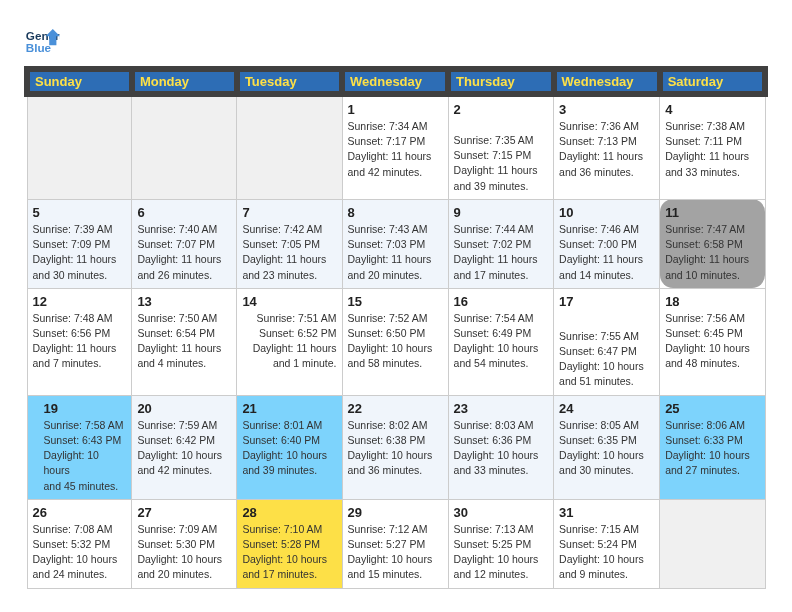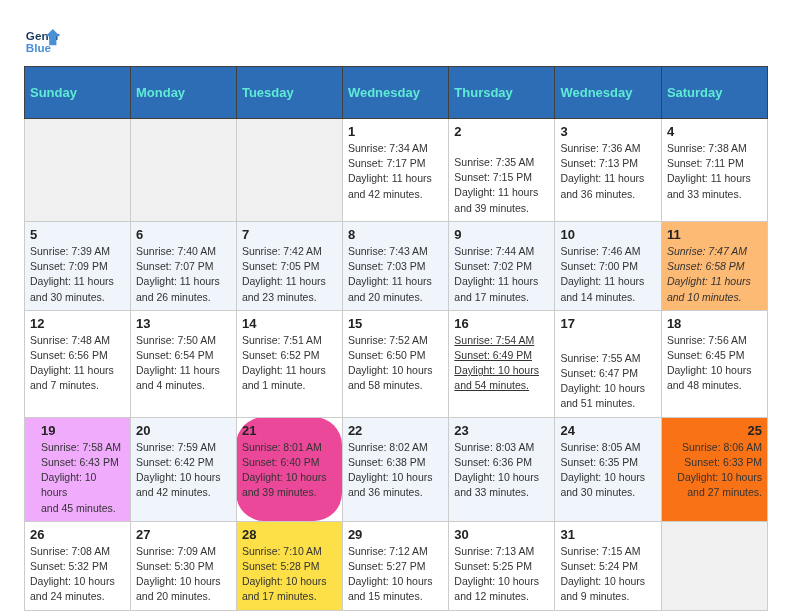--- a/index.html
+++ b/index.html
@@ -37,26 +37,26 @@
       font-size: 15px;
       color: #333;
     }
     .calendar {
       width: 100%;
       border-collapse: collapse;
       border: 1px solid #ccc;
     }
     .calendar th {
       background: #2d6db5;
-      color: #5eead4;
+      color: #fde047;
       font-size: 13px;
       font-weight: bold;
-      padding: 18px 5px;
+      padding: 2px 5px;
       text-align: left;
-      border: 1px solid #404040;
+      border: 6px solid #404040;
     }
     .calendar td {
       vertical-align: top;
       border: 1px solid #ccc;
       padding: 5px 5px 5px 5px;
       width: 107px;
       min-height: 80px;
       background: #fff;
       font-size: 11px;
       color: #222;
@@ -181,23 +181,23 @@
 Daylight: 11 hours
 and 17 minutes.</div>
         </td>
         <td style="background: rgb(240, 245, 251);">
           <span class="day-num">10</span>
           <div class="day-info" style="white-space: pre-line;">Sunrise: 7:46 AM
 Sunset: 7:00 PM
 Daylight: 11 hours
 and 14 minutes.</div>
         </td>
-        <td style="background: #fdba74;">
+        <td style="background: #a3a3a3; border-radius: 13px;">
           <span class="day-num">11</span>
-          <div class="day-info" style="white-space: pre-line; font-style: italic;">Sunrise: 7:47 AM
+          <div class="day-info" style="white-space: pre-line;">Sunrise: 7:47 AM
 Sunset: 6:58 PM
 Daylight: 11 hours
 and 10 minutes.</div>
         </td>
       </tr>
       <tr>
         <td style="background: rgb(255, 255, 255);">
           <span class="day-num">12</span>
           <div class="day-info" style="white-space: pre-line;">Sunrise: 7:48 AM
 Sunset: 6:56 PM
@@ -206,70 +206,70 @@
         </td>
         <td style="background: rgb(255, 255, 255); margin-top: 40px;">
           <span class="day-num">13</span>
           <div class="day-info" style="white-space: pre-line;">Sunrise: 7:50 AM
 Sunset: 6:54 PM
 Daylight: 11 hours
 and 4 minutes.</div>
         </td>
         <td style="background: rgb(255, 255, 255);">
           <span class="day-num">14</span>
-          <div class="day-info" style="white-space: pre-line;">Sunrise: 7:51 AM
+          <div class="day-info" style="white-space: pre-line; text-align: right;">Sunrise: 7:51 AM
 Sunset: 6:52 PM
 Daylight: 11 hours
 and 1 minute.</div>
         </td>
         <td style="background: rgb(255, 255, 255);">
           <span class="day-num">15</span>
           <div class="day-info" style="white-space: pre-line;">Sunrise: 7:52 AM
 Sunset: 6:50 PM
 Daylight: 10 hours
 and 58 minutes.</div>
         </td>
         <td style="background: rgb(255, 255, 255);">
           <span class="day-num">16</span>
-          <div class="day-info" style="white-space: pre-line; text-decoration: underline;">Sunrise: 7:54 AM
+          <div class="day-info" style="white-space: pre-line;">Sunrise: 7:54 AM
 Sunset: 6:49 PM
 Daylight: 10 hours
 and 54 minutes.</div>
         </td>
         <td style="background: rgb(255, 255, 255);">
           <span class="day-num">17</span>
           <div class="day-info" style="white-space: pre-line; margin-top: 20px;">Sunrise: 7:55 AM
 Sunset: 6:47 PM
 Daylight: 10 hours
 and 51 minutes.</div>
         </td>
         <td style="background: rgb(255, 255, 255);">
           <span class="day-num">18</span>
           <div class="day-info" style="white-space: pre-line;">Sunrise: 7:56 AM
 Sunset: 6:45 PM
 Daylight: 10 hours
 and 48 minutes.</div>
         </td>
       </tr>
       <tr>
-        <td style="background: #f0abfc; padding-left: 16px;">
+        <td style="background: #7dd3fc; padding-left: 16px;">
           <span class="day-num">19</span>
           <div class="day-info" style="white-space: pre-line;">Sunrise: 7:58 AM
 Sunset: 6:43 PM
 Daylight: 10 hours
 and 45 minutes.</div>
         </td>
         <td style="background: rgb(240, 245, 251);">
           <span class="day-num">20</span>
           <div class="day-info" style="white-space: pre-line;">Sunrise: 7:59 AM
 Sunset: 6:42 PM
 Daylight: 10 hours
 and 42 minutes.</div>
         </td>
-        <td style="background: #ec4899; border-radius: 28px;">
+        <td style="background: #7dd3fc;">
           <span class="day-num">21</span>
           <div class="day-info" style="white-space: pre-line;">Sunrise: 8:01 AM
 Sunset: 6:40 PM
 Daylight: 10 hours
 and 39 minutes.</div>
         </td>
         <td style="background: rgb(240, 245, 251);">
           <span class="day-num">22</span>
           <div class="day-info" style="white-space: pre-line;">Sunrise: 8:02 AM
 Sunset: 6:38 PM
@@ -283,21 +283,21 @@
 Daylight: 10 hours
 and 33 minutes.</div>
         </td>
         <td style="background: rgb(240, 245, 251);">
           <span class="day-num">24</span>
           <div class="day-info" style="white-space: pre-line;">Sunrise: 8:05 AM
 Sunset: 6:35 PM
 Daylight: 10 hours
 and 30 minutes.</div>
         </td>
-        <td style="background: #f97316; text-align: right;">
+        <td style="background: #7dd3fc;">
           <span class="day-num">25</span>
           <div class="day-info" style="white-space: pre-line;">Sunrise: 8:06 AM
 Sunset: 6:33 PM
 Daylight: 10 hours
 and 27 minutes.</div>
         </td>
       </tr>
       <tr>
         <td style="background: rgb(255, 255, 255);">
           <span class="day-num">26</span>

